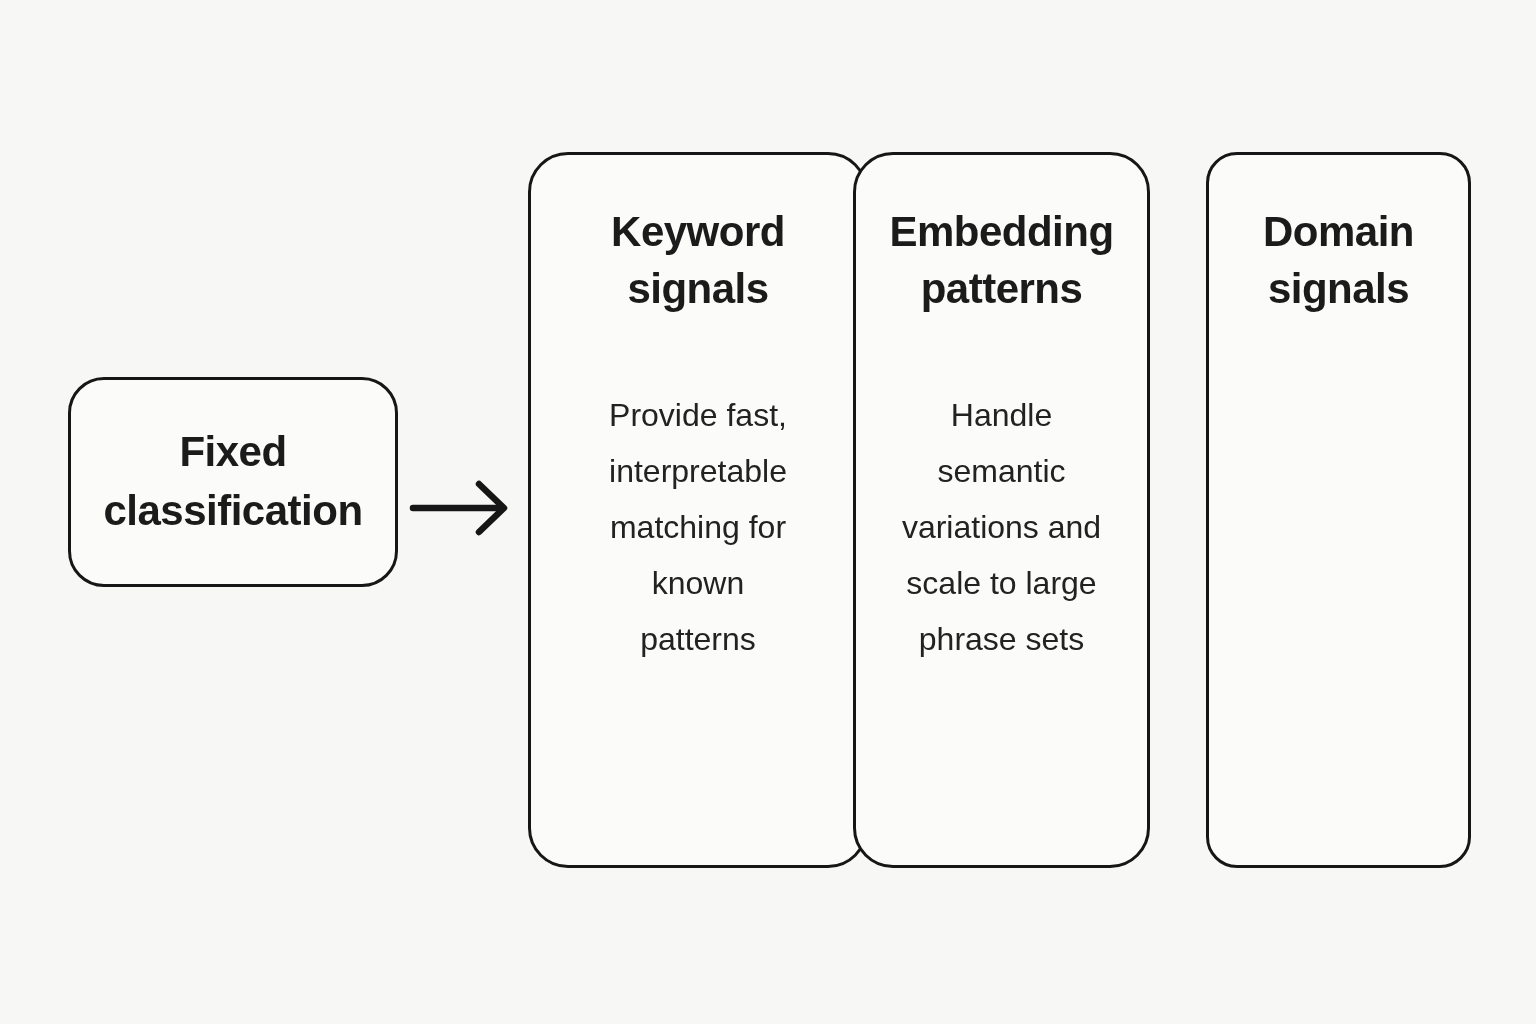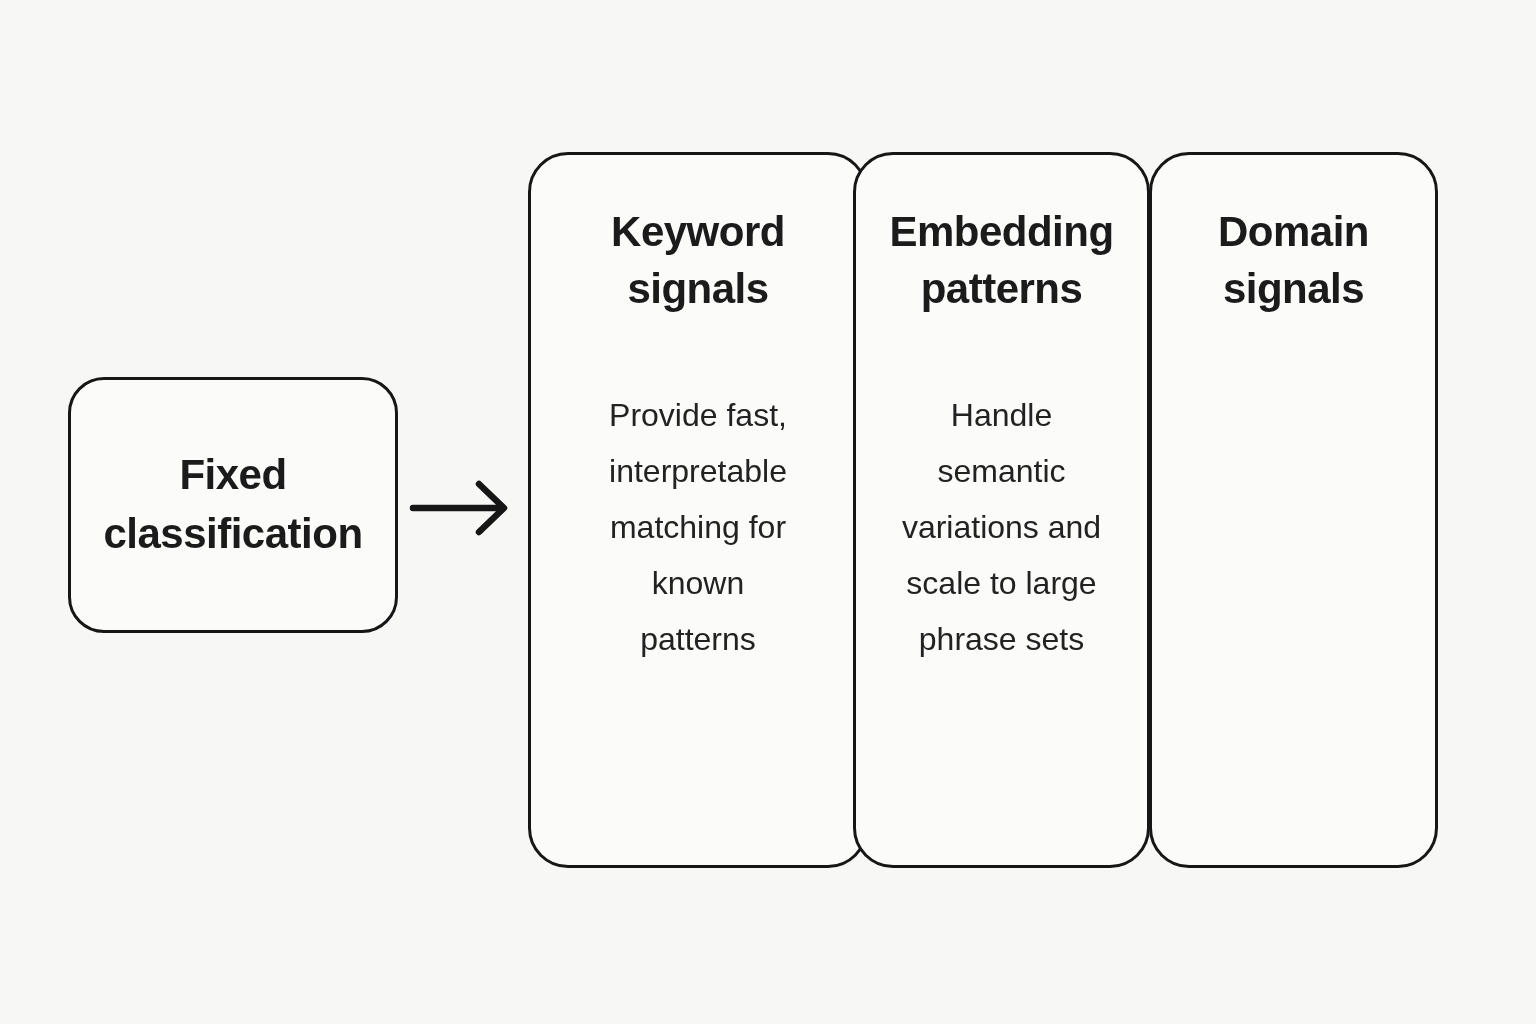--- a/index.html
+++ b/index.html
@@ -19,21 +19,21 @@
   .node {
     position: absolute;
     box-sizing: border-box;
     background: #fbfbfa;
     border: 3px solid #161616;
   }
   .source-box {
     left: 68px;
     top: 377px;
     width: 330px;
-    height: 256px;
+    height: 210px;
     border-radius: 36px;
     display: flex;
     align-items: center;
     justify-content: center;
   }
   .source-label {
     font-size: 42px;
     font-weight: 700;
     line-height: 1.4;
     letter-spacing: -0.5px;
@@ -51,21 +51,21 @@
   .card {
     top: 152px;
     height: 716px;
     border-radius: 40px;
     display: flex;
     flex-direction: column;
     align-items: center;
   }
   .card-1 { left: 528px;  width: 340px; }
   .card-2 { left: 853px;  width: 297px; }
-  .card-3 { left: 1149px; width: 289px; }
+  .card-3 { left: 1206px; width: 265px; border-radius: 31px; }
   .card-title {
     margin-top: 48px;
     font-size: 42px;
     font-weight: 700;
     line-height: 1.36;
     letter-spacing: -0.5px;
     text-align: center;
     color: #1b1b1b;
     white-space: pre-line;
   }

